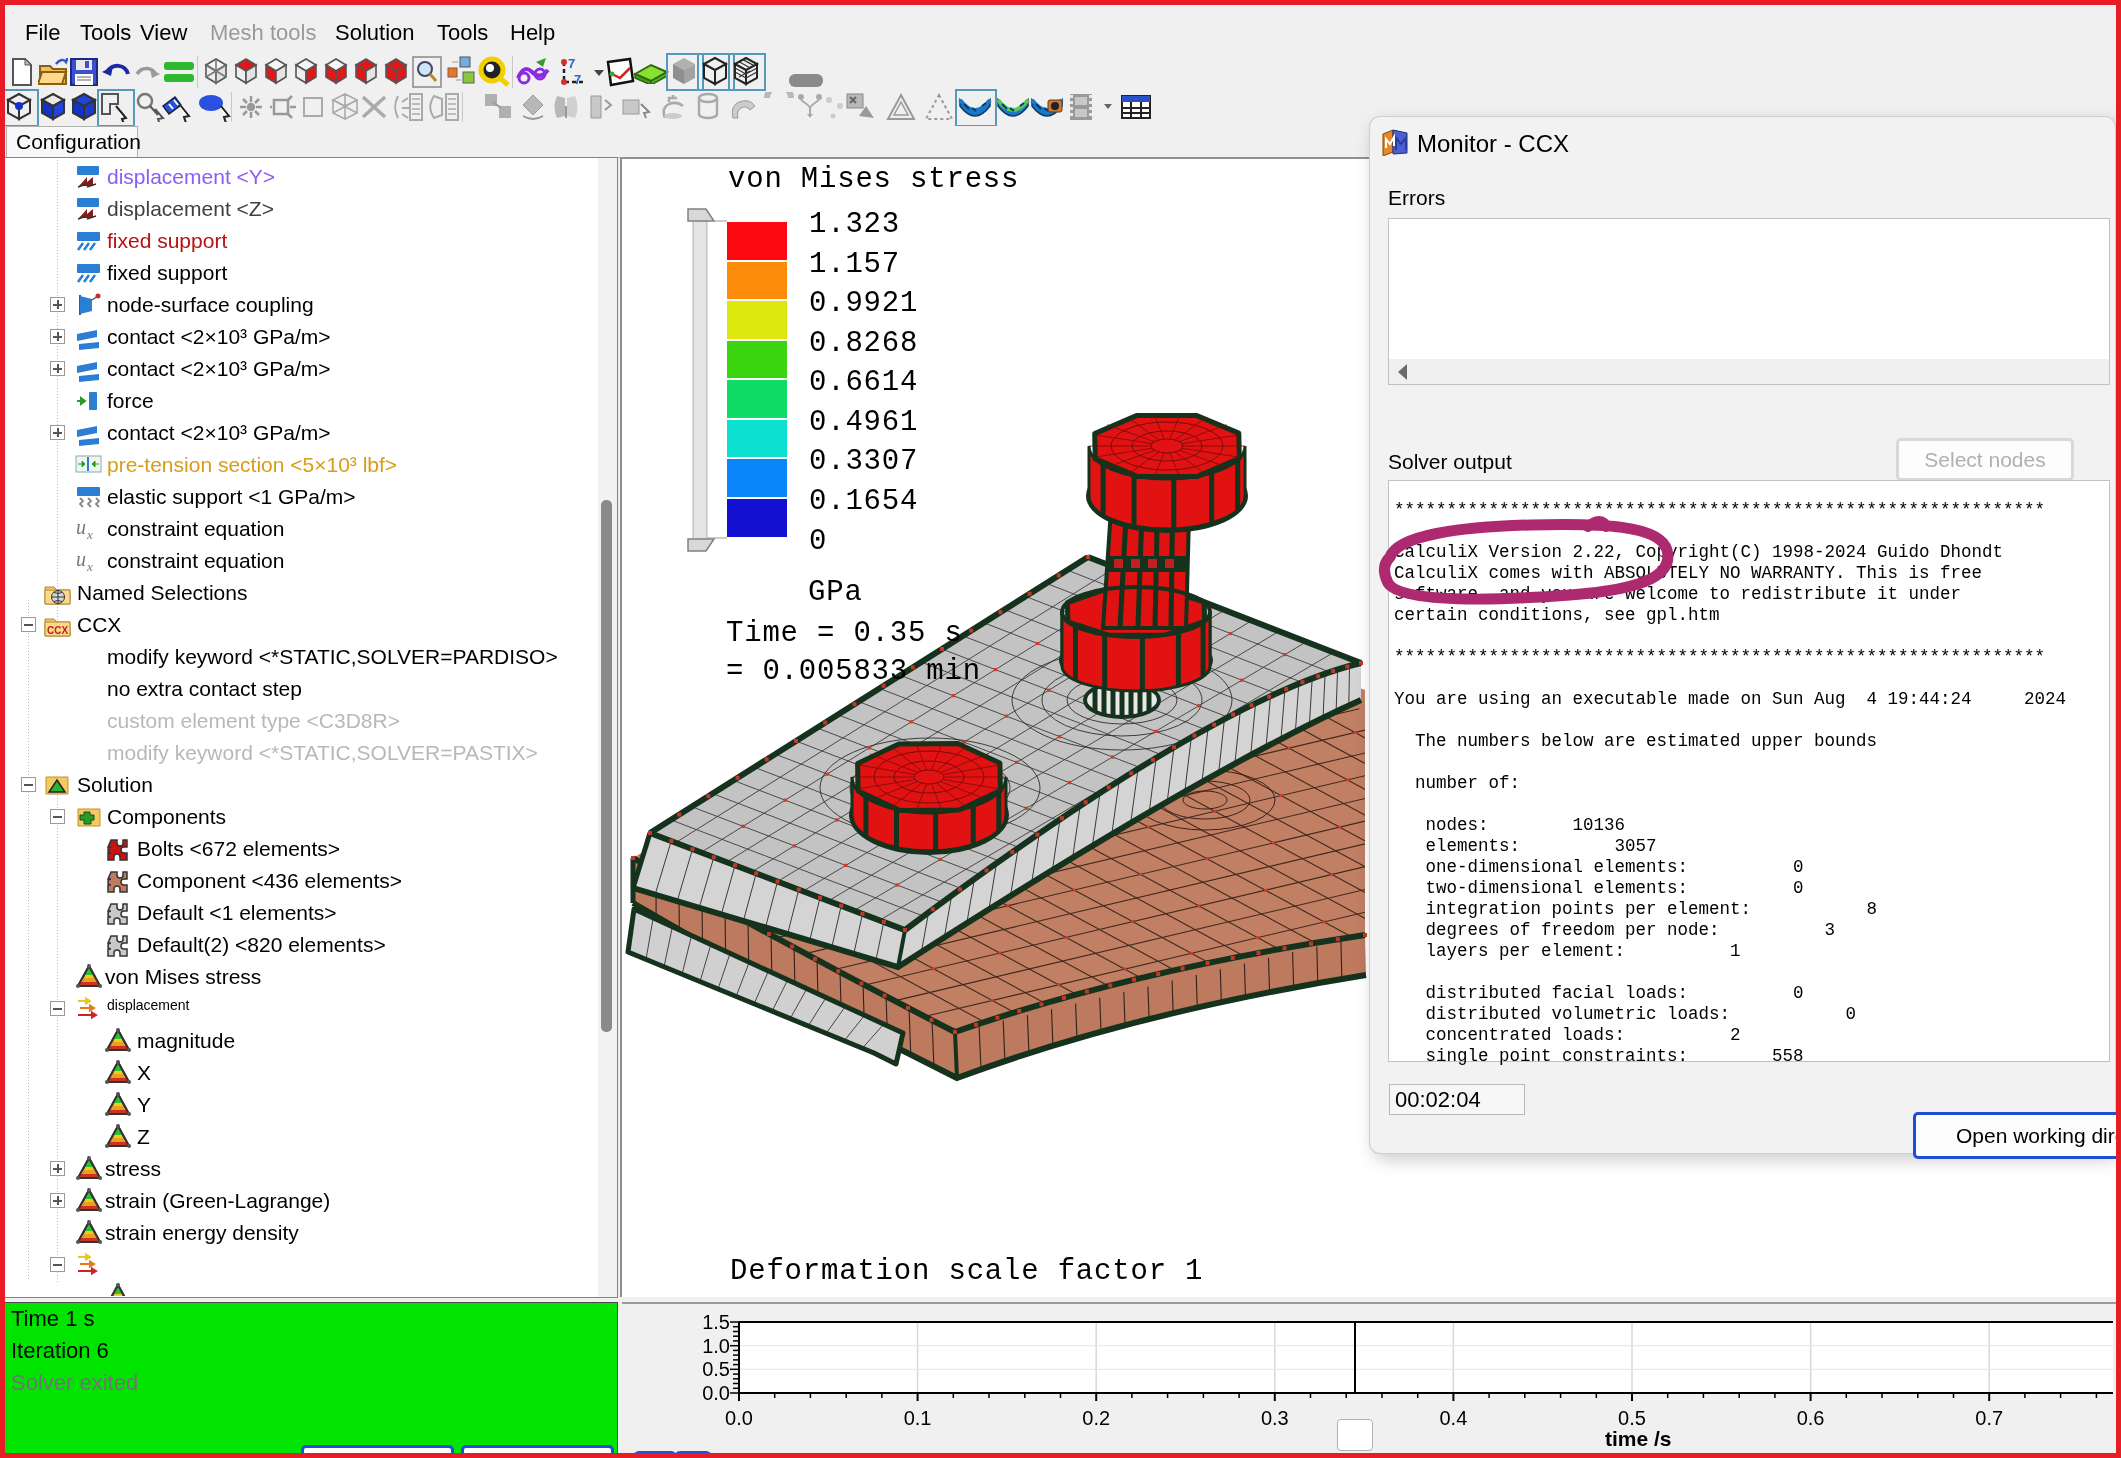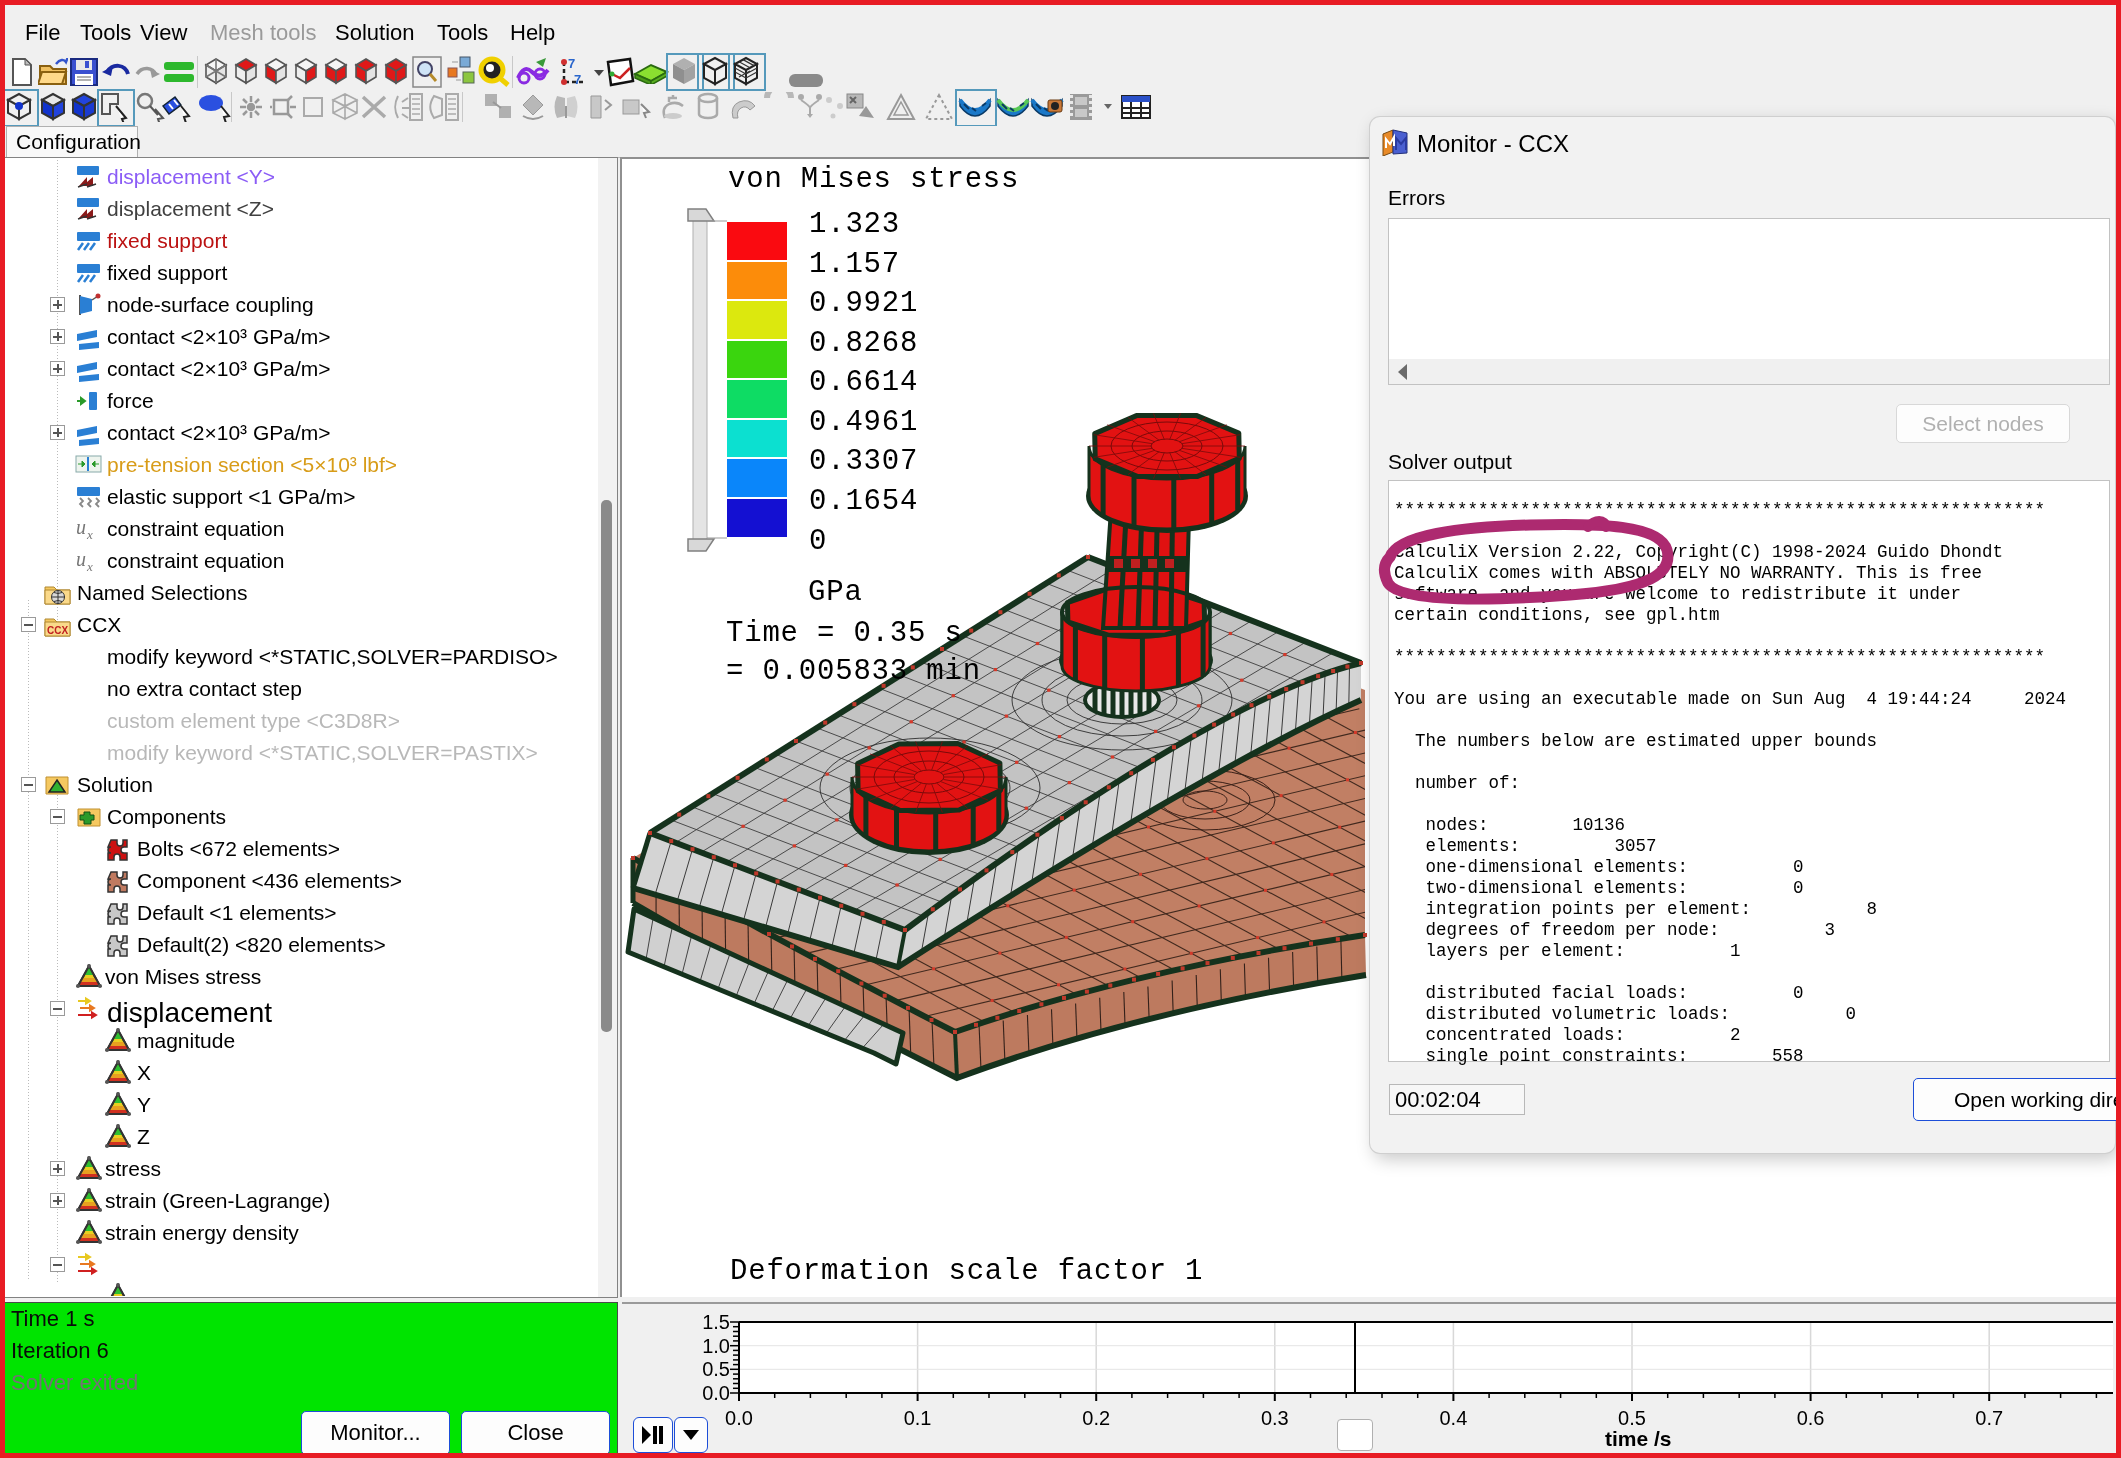--- a/index.html
+++ b/index.html
@@ -1,20 +1,20 @@
 <!DOCTYPE html>
 <html><head><meta charset="utf-8">
 <style>
 html,body{margin:0;padding:0;}
 body{width:2121px;height:1458px;position:relative;background:#f0f0f0;
  font-family:"Liberation Sans",sans-serif;overflow:hidden;}
 .abs{position:absolute;}
 .mono{font-family:"Liberation Mono",monospace;}
-.btn{position:absolute;background:#fdfdfd;border:1px solid #1d4ed8;border-radius:5px;
- display:flex;align-items:center;justify-content:center;color:#000;}
+.btn{position:absolute;background:#fdfdfd;border:3px solid #1d4ed8;border-radius:5px;
+ display:flex;align-items:center;justify-content:center;color:#000;margin-top:34px;}
 </style></head><body>
 
 <div class="abs" style="left:0;top:0;width:2121px;height:6px;background:#f0f0f0"></div>
 <div class="abs" style="left:8px;top:0;width:14px;height:5px;background:#c94f10"></div>
 <div class="abs" style="left:262px;top:0;width:10px;height:5px;background:#e8c53a"></div>
 <div class="abs" style="left:25px;top:20px;font-size:22px;color:#000">File</div>
 <div class="abs" style="left:80px;top:20px;font-size:22px;color:#000">Tools</div>
 <div class="abs" style="left:140px;top:20px;font-size:22px;color:#000">View</div>
 <div class="abs" style="left:210px;top:20px;font-size:22px;color:#9a9a9a">Mesh tools</div>
 <div class="abs" style="left:335px;top:20px;font-size:22px;color:#000">Solution</div>
@@ -472,21 +472,21 @@
     <circle cx="24" cy="22" r="2" fill="#555"></circle>
   </svg>
 <div class="abs" style="left:105px;top:965px;font-size:21px;color:#000;white-space:nowrap">von Mises stress</div>
 <div class="abs" style="left:50px;top:1001px;width:15px;height:15px;background:#fff;border:1px solid #9a9a9a;box-sizing:border-box"></div>
 <div class="abs" style="left:53px;top:1007.5px;width:9px;height:2px;background:#555"></div>
 <svg class="abs" style="left:76px;top:996px" width="27" height="26" viewBox="0 0 27 26">
     <path d="M2 5 h12 M14 5 l-4 -2.5 v5 z" stroke="#e8c820" fill="#e8c820" stroke-width="2"></path>
     <path d="M4 12 h14 M18 12 l-4 -2.5 v5 z" stroke="#e87820" fill="#e87820" stroke-width="2"></path>
     <path d="M2 19 h18 M20 19 l-4 -2.5 v5 z" stroke="#d02020" fill="#d02020" stroke-width="2"></path>
   </svg>
-<div class="abs" style="left:107px;top:997px;font-size:28px;color:#000;white-space:nowrap">displacement</div>
+<div class="abs" style="left:107px;top:997px;font-size:14px;color:#000;white-space:nowrap">displacement</div>
 <svg class="abs" style="left:105px;top:1028px" width="27" height="26" viewBox="0 0 27 26">
     <defs></defs>
     <path d="M13 2 l11 20 h-22 z" fill="#e8d020" stroke="#333" stroke-width="2"></path>
     <path d="M13 2 l5 9 h-10 z" fill="#30c030"></path>
     <path d="M6.5 14 h13 l2.5 4 h-18 z" fill="#e8a020"></path>
     <path d="M4.5 18 h17 l1.5 4 h-20 z" fill="#d03020"></path>
     <path d="M13 2 l11 20 h-22 z" fill="none" stroke="#333" stroke-width="2"></path>
     <circle cx="13" cy="2" r="2" fill="#555"></circle>
     <circle cx="2" cy="22" r="2" fill="#555"></circle>
     <circle cx="24" cy="22" r="2" fill="#555"></circle>

